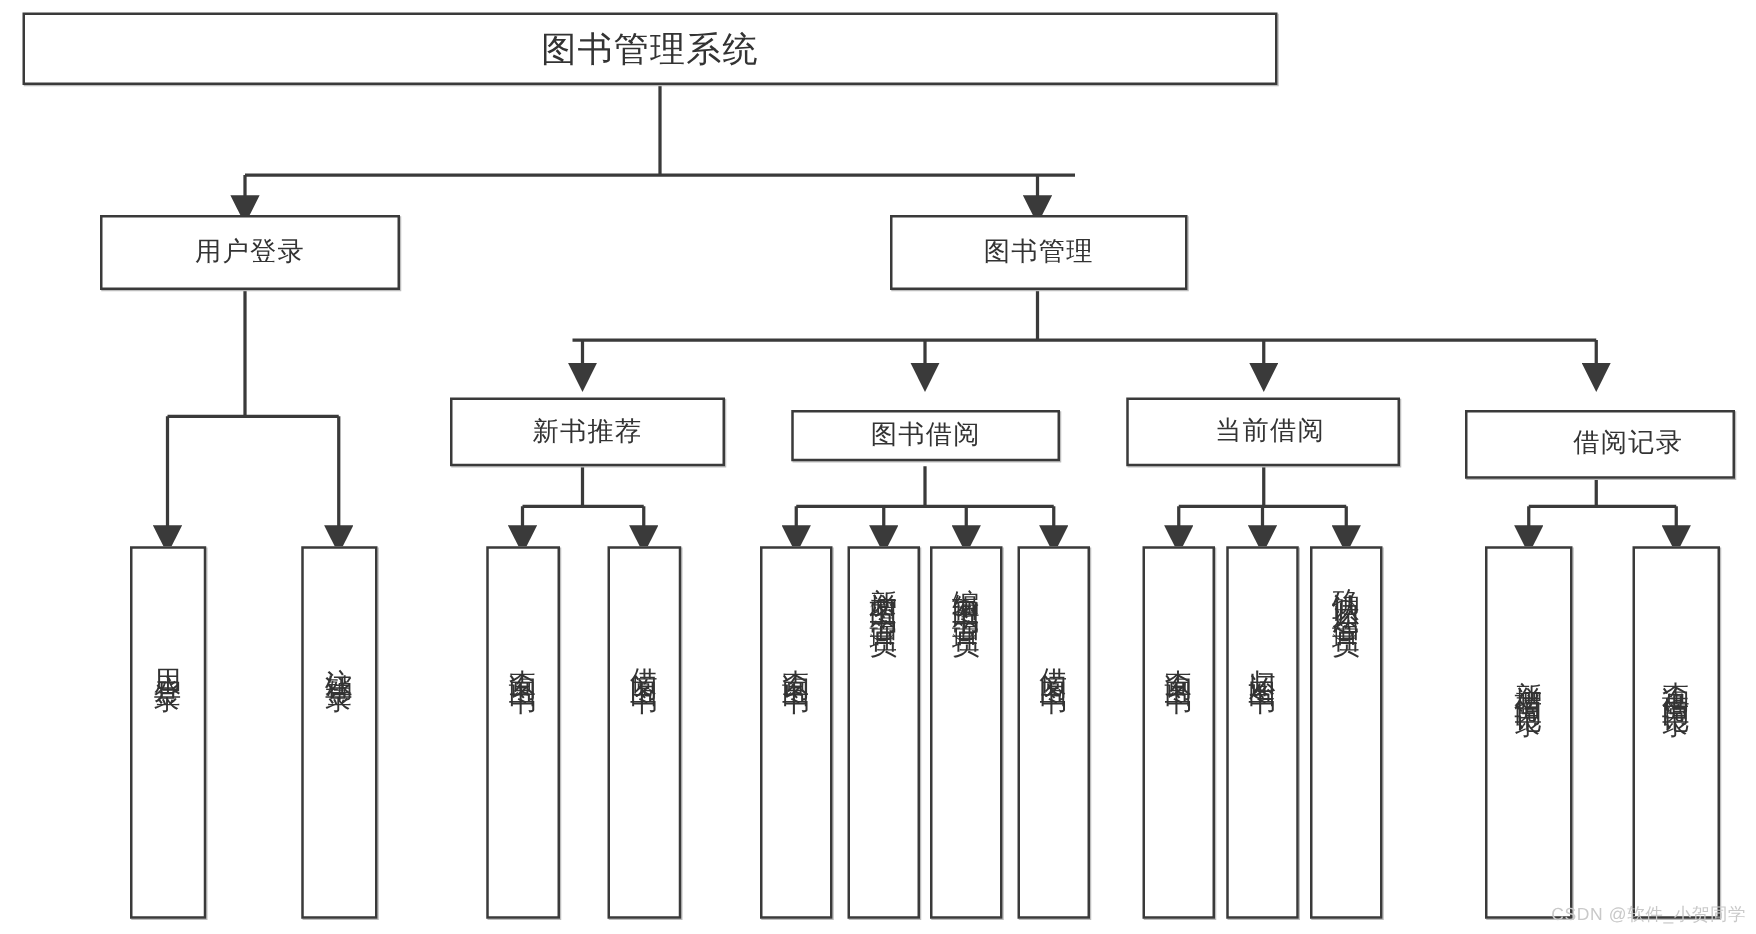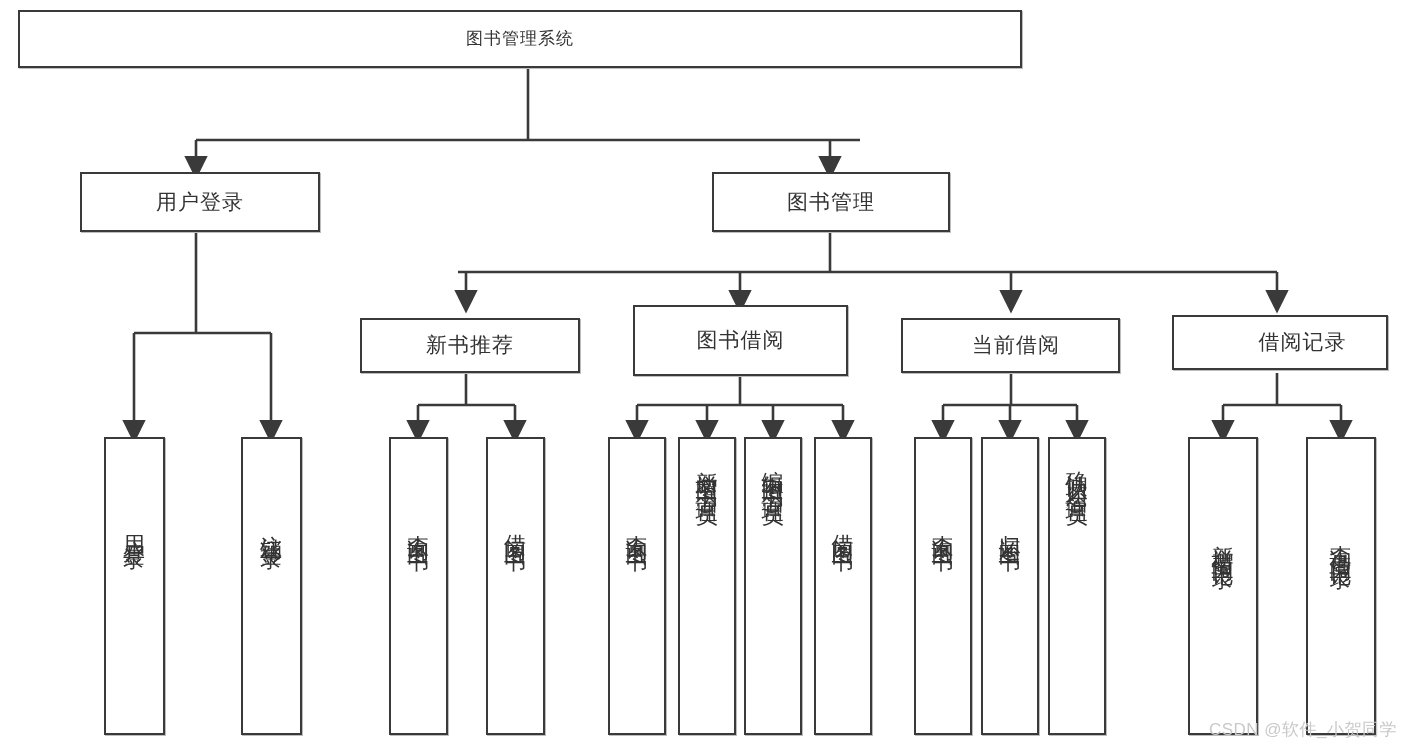--- a/index.html
+++ b/index.html
@@ -40,21 +40,21 @@
   .node .label {
     display: block;
     line-height: 1.25;
   }
   .node.horizontal .label {
     font-size: 21px;
     letter-spacing: 1px;
     white-space: nowrap;
   }
   .node.root .label {
-    font-size: 17px;
+    font-size: 28px;
     letter-spacing: 1px;
   }
   .node.vertical {
     align-items: flex-start;
     padding-top: 10px;
   }
   .node.vertical .label {
     writing-mode: vertical-rl;
     text-orientation: upright;
     font-size: 22px;
@@ -68,21 +68,21 @@
   .node.vertical.tall .label {
     padding-top: 4px;
   }
   .node.vertical.short .label {
     padding-top: 78px;
   }
   #watermark {
     position: absolute;
     right: 8px;
     bottom: 6px;
-    font-size: 17px;
+    font-size: 14px;
     color: #c9c9c9;
     letter-spacing: 0.5px;
     white-space: nowrap;
     user-select: none;
     text-align: right;
   }
 </style>
 </head>
 <body>
 
@@ -145,27 +145,27 @@
   <div class="node horizontal" style="left:80px; top:172px; width:240px; height:60px;">
     <span class="label">用户登录</span>
   </div>
   <div class="node horizontal" style="left:712px; top:172px; width:238px; height:60px;">
     <span class="label">图书管理</span>
   </div>
 
   <div class="node horizontal" style="left:360px; top:318px; width:220px; height:55px;font-family:Liberation Serif, serif;">
     <span class="label">新书推荐</span>
   </div>
-  <div class="node horizontal" style="left:633px; top:305px; width:215px; height:71px;">
+  <div class="node horizontal" style="left:633px; top:328px; width:215px; height:41px;">
     <span class="label">图书借阅</span>
   </div>
   <div class="node horizontal" style="left:901px; top:318px; width:219px; height:55px;padding-left:11px;">
     <span class="label">当前借阅</span>
   </div>
-  <div class="node horizontal" style="left:1172px; top:315px; width:216px; height:55px;padding-left:45px;">
+  <div class="node horizontal" style="left:1172px; top:328px; width:216px; height:55px;padding-left:45px;">
     <span class="label">借阅记录</span>
   </div>
 
   <div class="node vertical mid" style="left:104px; top:437px; width:61px; height:298px;">
     <span class="label">用户登录</span>
   </div>
   <div class="node vertical mid" style="left:241px; top:437px; width:61px; height:298px;">
     <span class="label">注销登录</span>
   </div>
 

